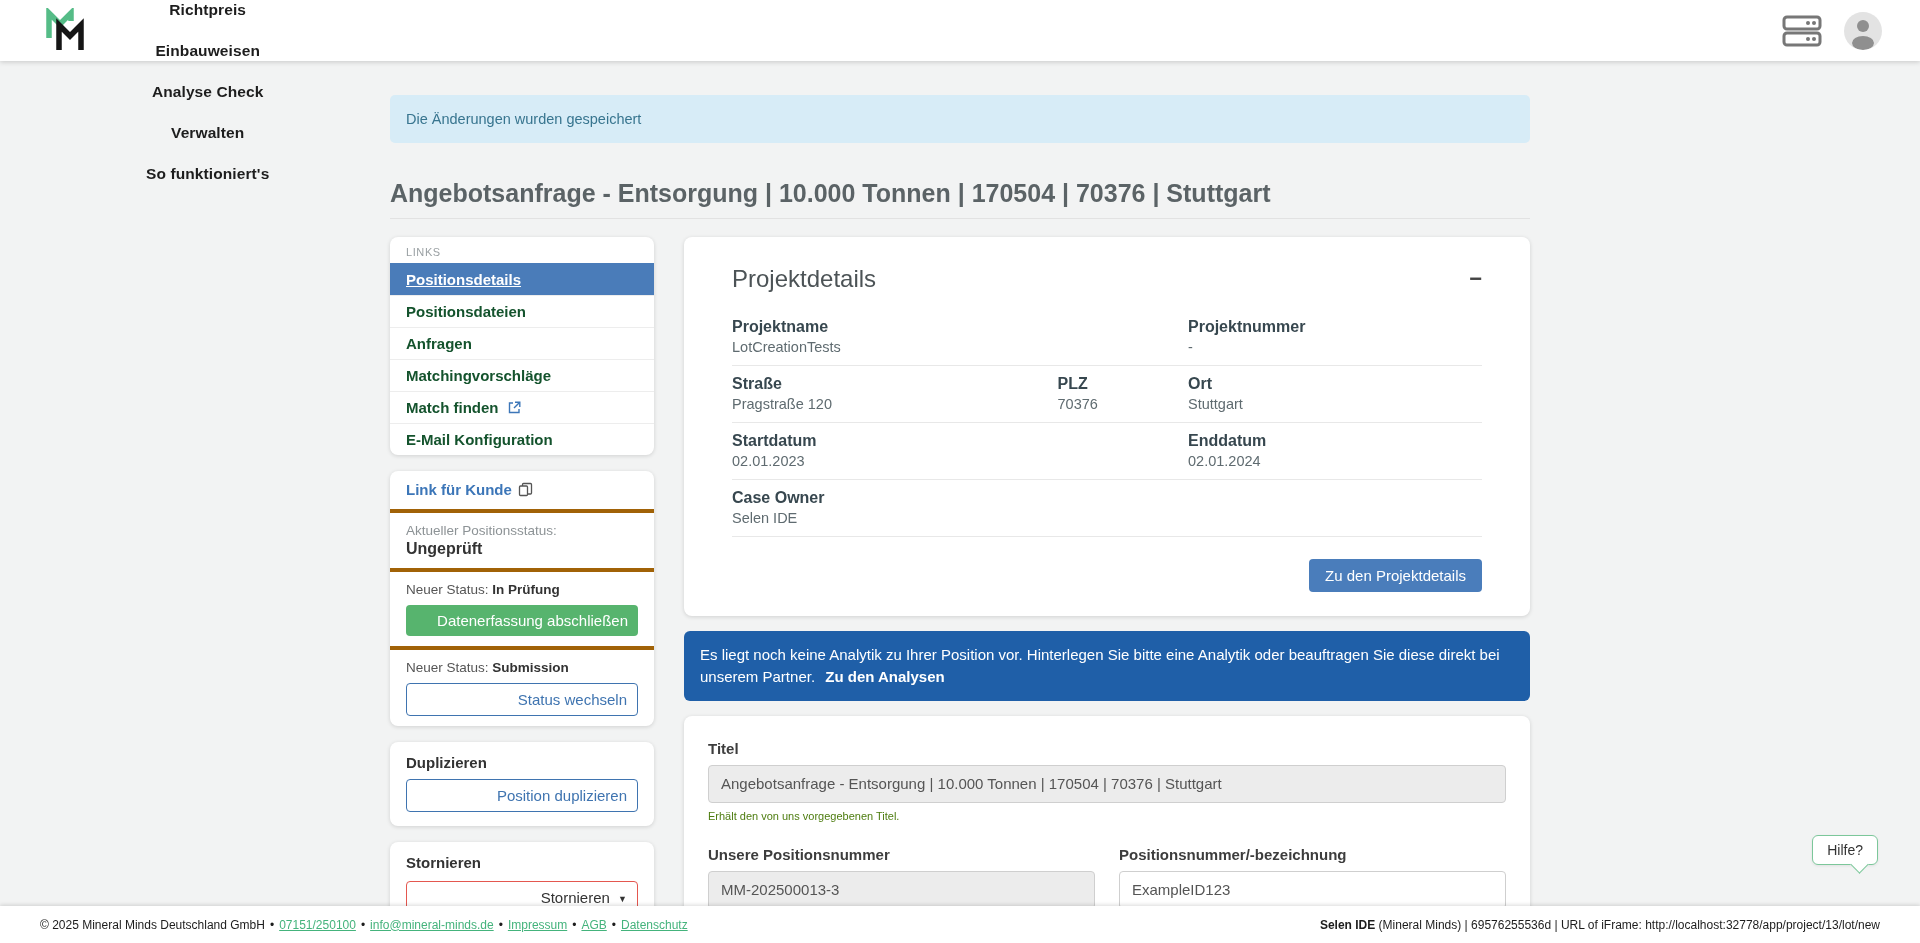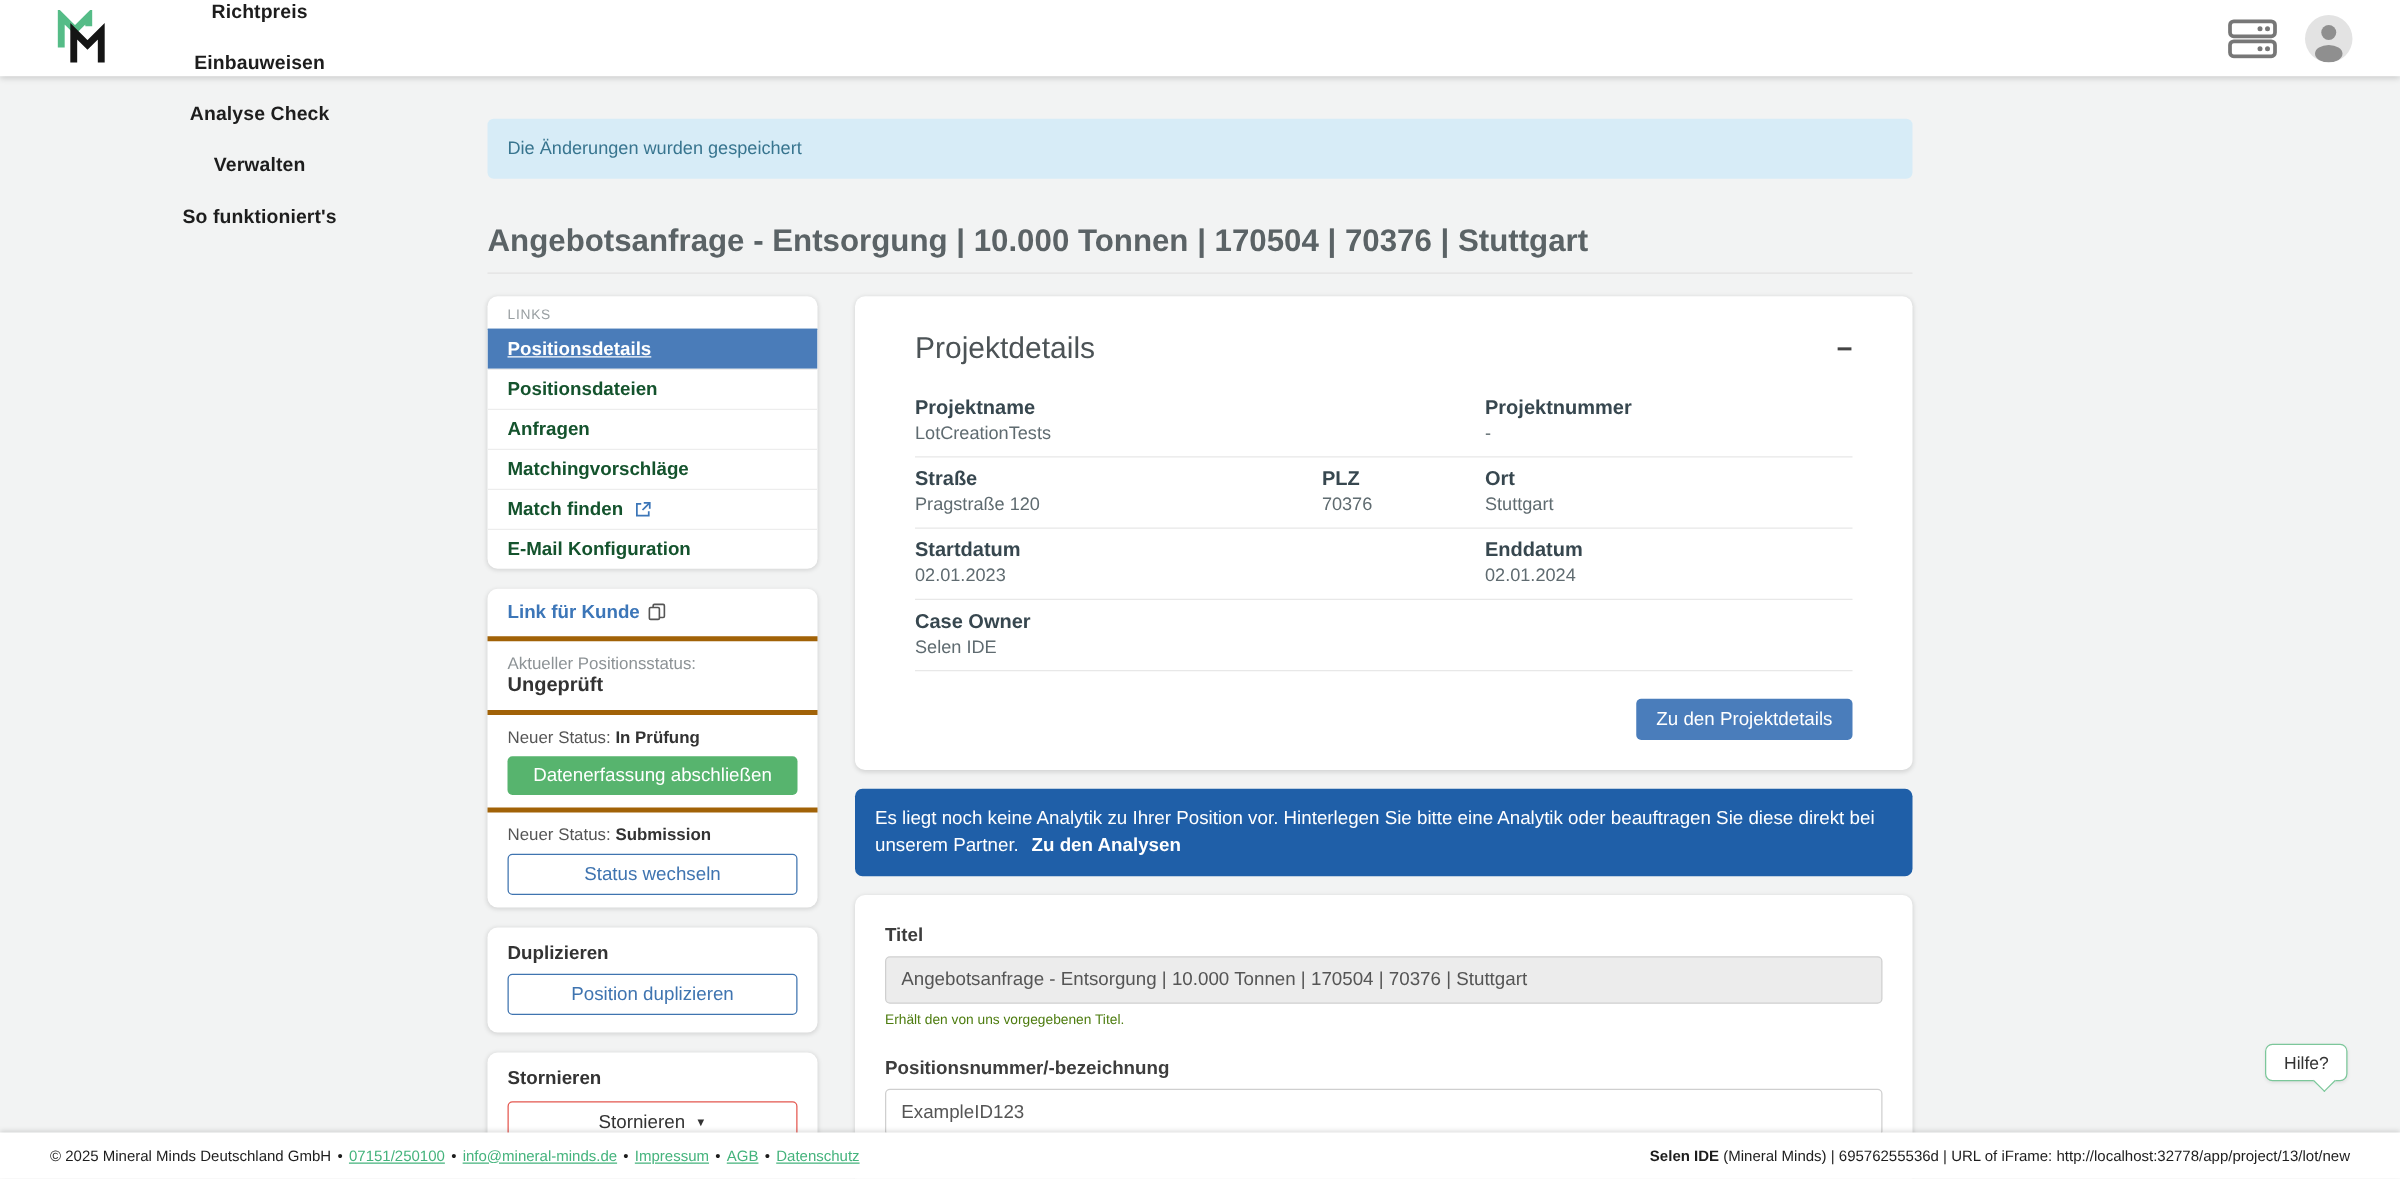--- a/index.html
+++ b/index.html
@@ -35,21 +35,21 @@
 
   
   .card.status { margin-top:16px; }
   .sec { padding:10px 16px; border-top:4px solid #a16207; }
   .sec:first-child { border-top:none; }
   .cust-link { font-size:15px; font-weight:700; color:#3c76b8; cursor:pointer; display:inline-flex; align-items:center; gap:6px; }
   .muted { font-size:13.5px; color:#8d9396; }
   .strong-val { font-size:16px; font-weight:700; color:#333; margin-top:2px; }
   .new-status { font-size:13.5px; color:#555; }
   .new-status b { color:#333; }
-  .btn { display:block; width:100%; text-align:center; font-size:15px; border-radius:4px; padding:7px 10px; cursor:pointer; font-family:inherit; }
+  .btn { display:block; width:100%; text-align:right; font-size:15px; border-radius:4px; padding:7px 10px; cursor:pointer; font-family:inherit; }
   .btn-green { background:#57b46e; color:#fff; border:none; margin-top:8px; }
   .btn-outline-blue { background:#fff; color:#3f74b0; border:1.5px solid #3f74b0; margin-top:8px; font-weight:400; }
   .btn-outline-red { background:#fff; color:#333; border:1.5px solid #e4574f; margin-top:10px; }
   .caret { font-size:9px; position:relative; top:-1px; margin-left:4px; }
 
   
   .card.small-action { margin-top:16px; padding:12px 16px 14px; }
   .small-action-title { font-size:15px; font-weight:700; color:#333; }
 
   
@@ -274,20 +274,25 @@
       </div>
 
       <section class="card form">
         <div>
           <label class="field-label">Titel</label>
           <input class="text-input" type="text" disabled="" value="Angebotsanfrage - Entsorgung | 10.000 Tonnen | 170504 | 70376 | Stuttgart" style="">
           <div class="helper">Erhält den von uns vorgegebenen Titel.</div>
         </div>
         <div class="form-row">
           <div class="form-col">
+            <label class="field-label">Unsere Positionsnummer</label>
+            <input class="text-input" type="text" disabled="" value="MM-202500013-3" style="">
+            <div class="helper">Erhält eine systemgenerierte Nummer von uns.</div>
+          </div>
+          <div class="form-col">
             <label class="field-label">Positionsnummer/-bezeichnung</label>
             <input class="text-input" type="text" value="ExampleID123" style="">
             <div class="helper">Z.B. Interne-Vorgangsnummer, LV-Position, Probenbezeichnung</div>
           </div>
         </div>
       </section>
 
     </main>
   </div>
 </div>

